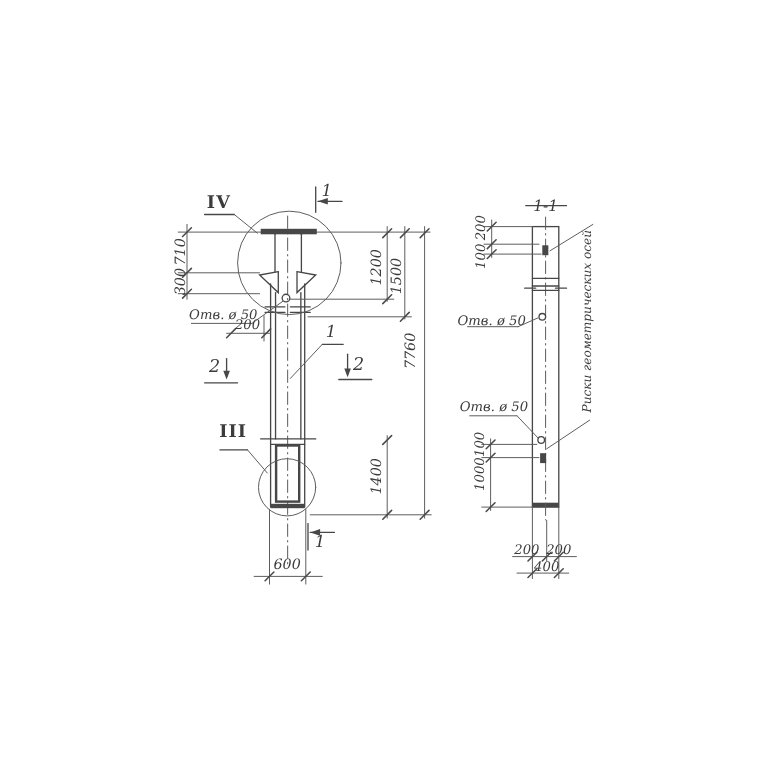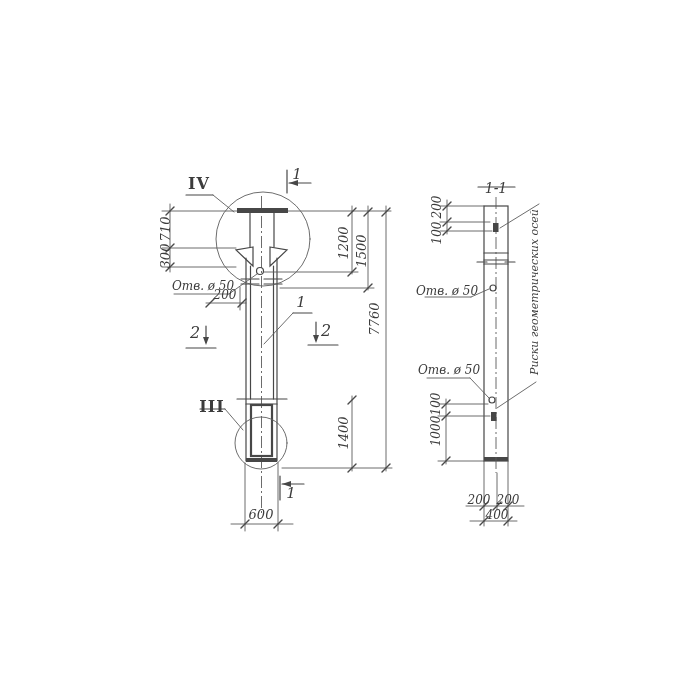--- a/index.html
+++ b/index.html
@@ -152,21 +152,21 @@
   <div class="t rm" style="left:199px; top:184px;">IV</div>
   <div class="t v" style="left:165px; top:229px;">710</div>
   <div class="t v" style="left:165px; top:256px;">300</div>
   <div class="t s12" style="left:203px; top:286px;">Отв. ø 50</div>
   <div class="t s12" style="left:225px; top:295px;">200</div>
   <div class="t mk" style="left:297px; top:174px;">1</div>
   <div class="t mk" style="left:291px; top:493px;">1</div>
   <div class="t mk" style="left:195px; top:333px; font-size:16px;">2</div>
   <div class="t mk" style="left:326px; top:331px; font-size:16px;">2</div>
   <div class="t mk" style="left:301px; top:302px;">1</div>
-  <div class="t rm" style="left:212px; top:407px;">III</div>
+  <div class="t rm" style="left:212px; top:392px;">III</div>
   <div class="t v" style="left:343px; top:243px;">1200</div>
   <div class="t v" style="left:361px; top:251px;">1500</div>
   <div class="t v" style="left:374px; top:319px;">7760</div>
   <div class="t v" style="left:343px; top:433px;">1400</div>
   <div class="t" style="left:261px; top:514px;text-align:center;">600</div>
 
   <div class="t" style="left:496px; top:176px; font-size:14px;margin-top:12px;">1-1</div>
   <div class="t v s12" style="left:437px; top:207px;">200</div>
   <div class="t v s12" style="left:437px; top:233px;">100</div>
   <div class="t s12" style="left:447px; top:291px;">Отв. ø 50</div>

